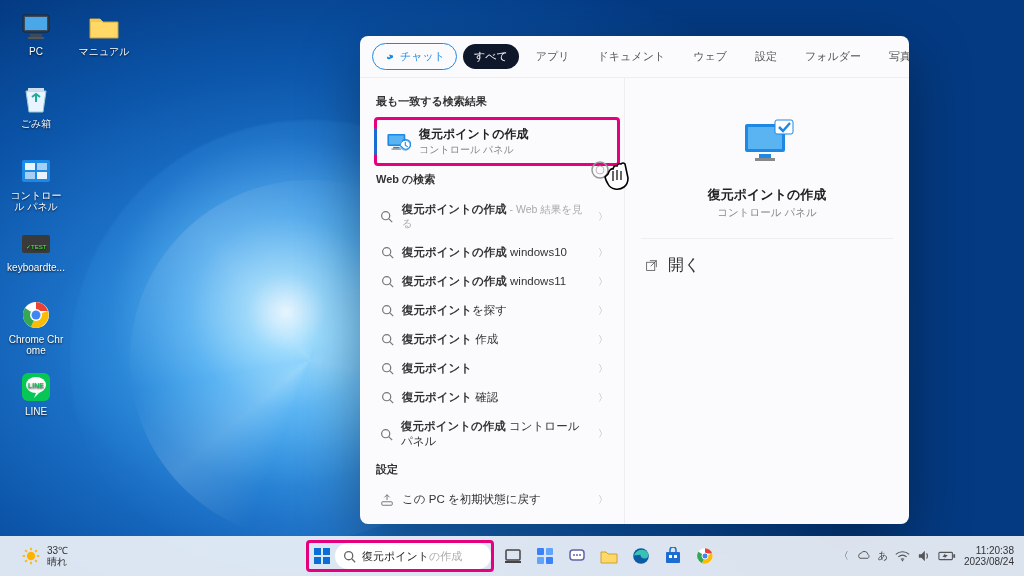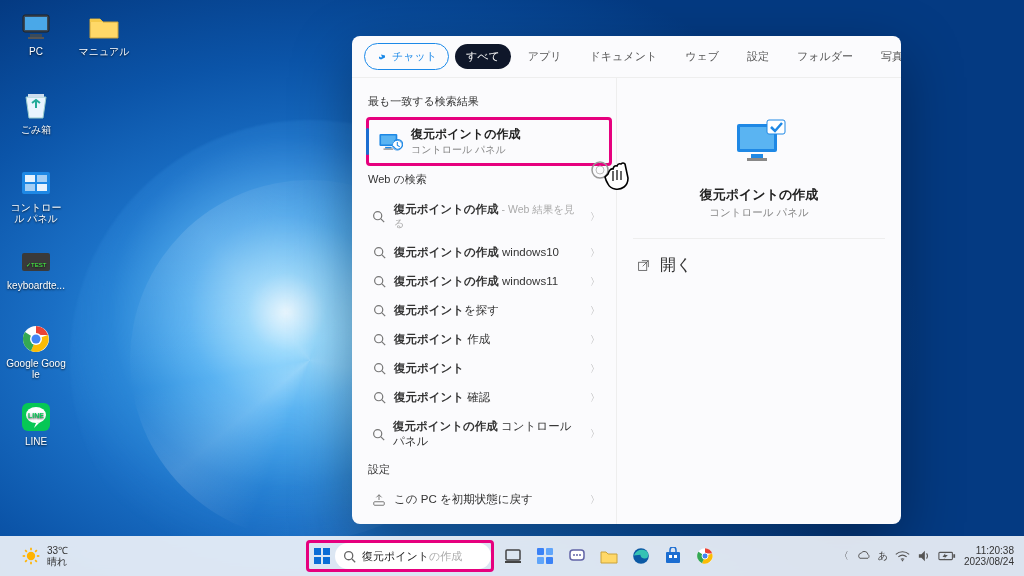--- a/index.html
+++ b/index.html
@@ -4,39 +4,39 @@
 <style>
 * { margin: 0; padding: 0; box-sizing: border-box; font-family: "Segoe UI", "Yu Gothic UI", sans-serif; }
 body { width: 1024px; height: 576px; overflow: hidden; position: relative; background: #0078d4; }
 
 
 .wallpaper { position: absolute; inset: 0; background: radial-gradient(ellipse 600px 400px at 320px 340px, #64c8ff 0%, #2a8cda 28%, #1a6fc5 45%, #0b54a8 70%, #043a82 100%); }
 .wallpaper::before { content:""; position:absolute; width:480px; height:480px; left:70px; top:120px; background: radial-gradient(circle at 45% 40%, rgba(255,255,255,0.85) 0%, rgba(180,230,255,0.7) 10%, rgba(120,200,255,0.5) 25%, rgba(60,150,230,0.25) 45%, transparent 65%); border-radius:50%; filter: blur(1px);}
 .wallpaper::after { content:""; position:absolute; width:360px; height:360px; left:130px; top:180px; border-radius:50%; background: conic-gradient(from 200deg, rgba(255,255,255,0.0) 0deg, rgba(255,255,255,0.15) 30deg, rgba(255,255,255,0) 60deg, rgba(255,255,255,0.12) 120deg, rgba(255,255,255,0) 180deg, rgba(255,255,255,0.1) 260deg, rgba(255,255,255,0) 360deg); }
 
 
-.desktop { position:absolute; top:6px; left:6px; display:flex; flex-direction:column; gap:10px; }
+.desktop { position:absolute; top:6px; left:6px; display:flex; flex-direction:column; gap:4px; }
 .drow { display:flex; gap:8px; }
 .dicon { width:60px; height:68px; display:flex; flex-direction:column; align-items:center; justify-content:flex-start; color:#fff; font-size:10px; text-shadow:0 1px 2px rgba(0,0,0,0.8); text-align:center; line-height:1.1; cursor:pointer; padding-top:4px;}
 .dicon .ibox { width:34px; height:34px; display:flex; align-items:center; justify-content:center; margin-bottom:2px;}
 .dicon span.lbl { display:block; word-break:break-all; }
 
 
-.search-panel { position:absolute; left:352px; top:36px; width:549px; height:488px; background:#fbfbfd; border-radius:8px; box-shadow:0 20px 60px rgba(0,0,0,0.35); display:flex; flex-direction:column; overflow:hidden; }
+.search-panel { position:absolute; left:360px; top:36px; width:549px; height:488px; background:#fbfbfd; border-radius:8px; box-shadow:0 20px 60px rgba(0,0,0,0.35); display:flex; flex-direction:column; overflow:hidden; }
 .sp-tabs { height:48px; display:flex; align-items:center; padding:0 12px; gap:6px; border-bottom:1px solid #eee;}
 .tab { font-size:11px; color:#555; padding:5px 11px; border-radius:14px; cursor:pointer; white-space:nowrap;}
 .tab-chat { border:1px solid #1b89e8; color:#1b89e8; display:flex; align-items:center; gap:4px;}
 .tab.active { background:#0f172a; color:#fff; }
 .sp-tabs .spacer { flex:1; }
 
 .sp-body { flex:1; display:flex; }
 .sp-left { width:264px; padding:10px 4px 10px 14px; overflow:hidden; position:relative;}
 .sp-right { flex:1; border-left:1px solid #eee; padding:20px 16px; display:flex; flex-direction:column; align-items:center; }
 
-.sec-title { font-size:11px; color:#333; font-weight:400; margin:6px 0 8px 2px; }
+.sec-title { font-size:11px; color:#333; font-weight:700; margin:6px 0 8px 2px; }
 
 .best-match { border:3px solid #e6007e; border-radius:4px; padding:6px 8px; display:flex; align-items:center; gap:8px; position:relative; margin-bottom:6px;}
 .bm-accent { position:absolute; left:-3px; top:8px; bottom:8px; width:3px; background:#1b6dd1; border-radius:2px;}
 .bm-icon { width:26px; height:22px; }
 .bm-txt .t1 { font-size:12px; color:#222; font-weight:600;}
 .bm-txt .t1 .bold { font-weight:700; }
 .bm-txt .t2 { font-size:10px; color:#888; }
 
 .cursor-hand { position:absolute; left:590px; top:160px; z-index:50; pointer-events:none;}
 
@@ -140,21 +140,21 @@
       <div class="ibox">
           <svg width="30" height="30" viewBox="0 0 30 30">
             <circle cx="15" cy="15" r="13" fill="#fff"></circle>
             <path d="M15 2 A13 13 0 0 1 27 11 L15 11 Z" fill="#ea4335"></path>
             <path d="M27 11 A13 13 0 0 1 10 27 L15 15 Z" fill="#fbbc05"></path>
             <path d="M10 27 A13 13 0 0 1 4 8 L15 15 Z" fill="#34a853"></path>
             <circle cx="15" cy="15" r="6" fill="#fff"></circle>
             <circle cx="15" cy="15" r="4.5" fill="#4285f4"></circle>
           </svg>
         </div>
-      <span class="lbl">Google Google</span>
+      <span class="lbl">Chrome Chrome</span>
     </div>
   </div>
   <div class="drow">
     <div class="dicon">
       <div class="ibox">
           <svg width="30" height="30" viewBox="0 0 30 30">
             <rect x="1" y="1" width="28" height="28" rx="6" fill="#06c755"></rect>
             <ellipse cx="15" cy="13" rx="10" ry="8" fill="#fff"></ellipse>
             <path d="M15 21 L13 26 L19 20 Z" fill="#fff"></path>
             <text x="15" y="16" text-anchor="middle" fill="#06c755" font-size="7" font-weight="bold">LINE</text>

